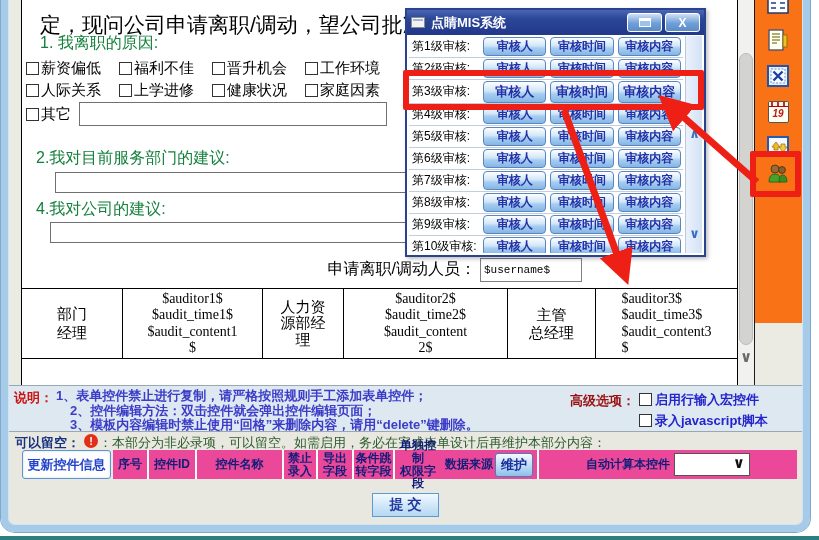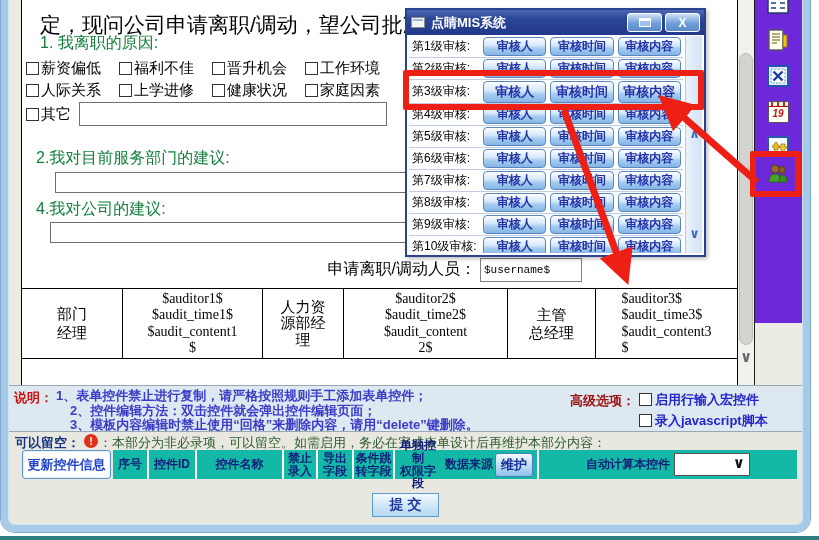--- a/index.html
+++ b/index.html
@@ -43,21 +43,21 @@
   .a-cell.vars { font-family:"Liberation Serif","DejaVu Serif",serif; font-size:14px; line-height:1.15; }
   .pre { white-space:pre-line; }
   .c1 { width:100px; } .c2 { width:140px; } .c3 { width:81px; line-height:1.1; } .c4 { width:164px; }
   .c5 { width:88px; line-height:1.15; } .c6 { width:142px; text-align:left; }
 
   
   .vscroll { position:absolute; left:738px; top:0; width:16px; height:385px; background:#f1f1ee; z-index:1; }
   .vthumb  { position:absolute; left:1px; top:53px; width:14px; height:292px; background:#d3d3d0; border:1px solid #bcbcb9; border-radius:7px; }
   .vchev   { position:absolute; left:0; top:348px; width:16px; text-align:center; font-size:15px; font-weight:bold; color:#6a6a6a; }
   .rail-sep { position:absolute; left:754px; top:0; width:1px; height:385px; background:#1a1a1a; z-index:1; }
-  .icon-rail { position:absolute; left:755px; top:0; width:48px; height:323px; background:#6d28d9; z-index:1; }
+  .icon-rail { position:absolute; left:755px; top:0; width:48px; height:323px; background:#f97316; z-index:1; }
   .rail-icon { position:absolute; left:11px; width:24px; height:24px; display:flex; align-items:center; justify-content:center; cursor:pointer; }
   .cal { width:21px; height:22px; border:1px solid #555; background:#fffff4; position:relative; border-radius:2px; }
   .cal .cal-top { position:absolute; left:0; top:0; width:100%; height:5px; background:#e8f4e8; border-bottom:1px solid #b00;
                   display:flex; justify-content:space-around; }
   .cal .tick { width:2px; height:4px; background:#c03020; }
   .cal .day { position:absolute; left:0; top:6px; width:100%; text-align:center; font-size:10px; font-weight:bold; color:#c01818; font-style:italic; }
 
   
   .instructions { position:absolute; left:8px; top:385px; width:795px; height:47px; background:#dde8f1;
                   border-top:1px solid #9aa8b4; border-bottom:1px solid #9aa8b4; z-index:2; font-size:13px; }
@@ -73,21 +73,21 @@
   .settings { position:absolute; left:8px; top:432px; width:795px; height:93px; background:#e9e8e0; z-index:2; }
   .cs-line { position:absolute; left:0; top:2px; width:100%; height:15px; font-size:13px; }
   .cs-label { position:absolute; left:7px; top:0; color:#16337f; font-weight:bold; }
   .warn-ico { position:absolute; left:76px; top:0; width:14px; height:14px; background:#e23018; color:#fff; border-radius:50%;
               font-size:11px; font-weight:bold; text-align:center; line-height:14px; }
   .cs-note { position:absolute; left:91px; top:0; color:#2d5a2d; }
   .toolbar { position:absolute; left:14px; top:18px; height:29px; width:775px; display:flex; align-items:stretch; }
   .update-btn { width:89px; background:#fdfdfd; border:1px solid #5e93cc; border-radius:3px; color:#2244cc; font-weight:bold;
                 font-size:13px; margin-right:2px; cursor:pointer; box-shadow:inset 0 0 2px #bcd6ee; }
   .green-strip { flex:1; background:#fff; display:flex; }
-  .g-cell { background:#14b8a6; color:#101e7a; font-weight:bold; font-size:12px; display:flex; align-items:center;
+  .g-cell { background:#ec4899; color:#101e7a; font-weight:bold; font-size:12px; display:flex; align-items:center;
             justify-content:center; text-align:center; margin-right:2px; line-height:1.05; }
   .g-cell:last-child { margin-right:0; }
   .g-ds { width:96px; } .g-auto { flex:1; }
   .maint-btn { margin-left:2px; width:38px; height:24px; border:1px solid #4a7ebb; border-radius:3px; color:#1a2f9e; font-weight:bold;
                font-size:13px; background:linear-gradient(180deg,#f4faff,#bcdcf4 55%,#8fc0ea); cursor:pointer; }
   .select-box { margin-left:4px; width:76px; height:23px; background:#fff; border:1px solid #555; position:relative; cursor:pointer; }
   .select-box .chev { position:absolute; right:4px; top:1px; font-size:15px; font-weight:bold; color:#111; }
 
   .submit-btn { position:absolute; left:372px; top:493px; width:67px; height:24px; border:1px solid #5b9bd0; border-radius:0;
                 background:linear-gradient(180deg,#f2f9ff,#cfe6f8 55%,#b5d7f0); color:#223a9e; font-weight:bold; font-size:14px;

